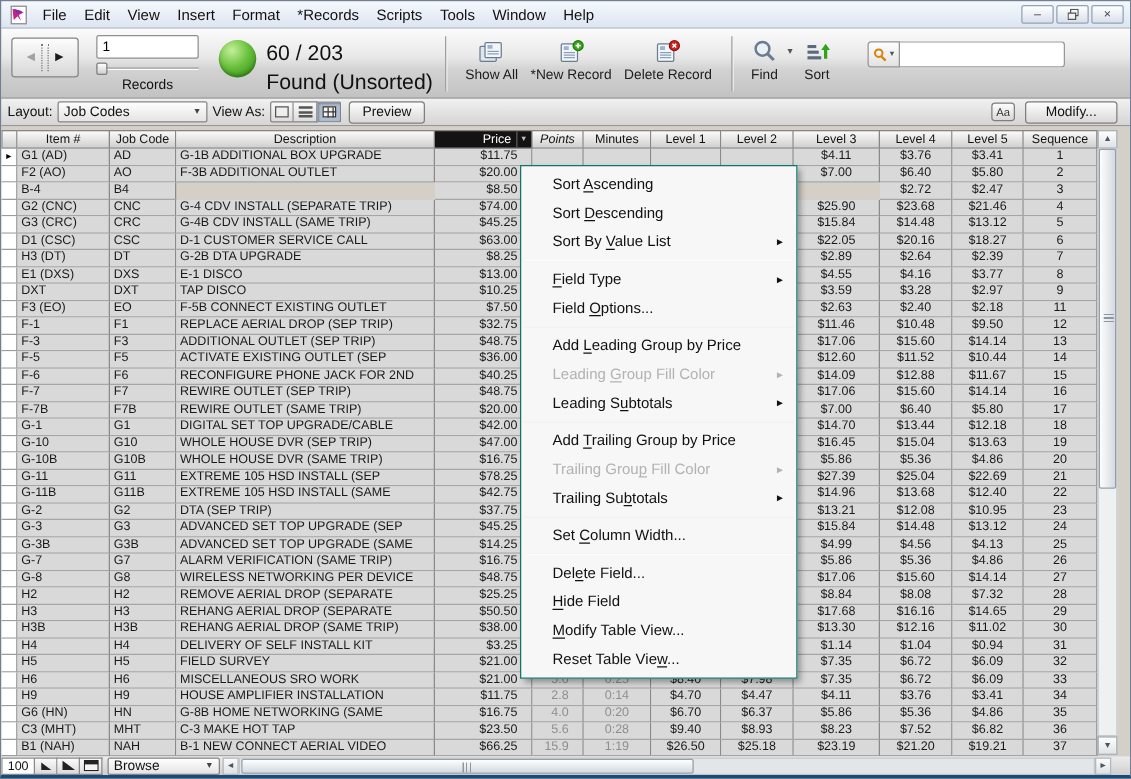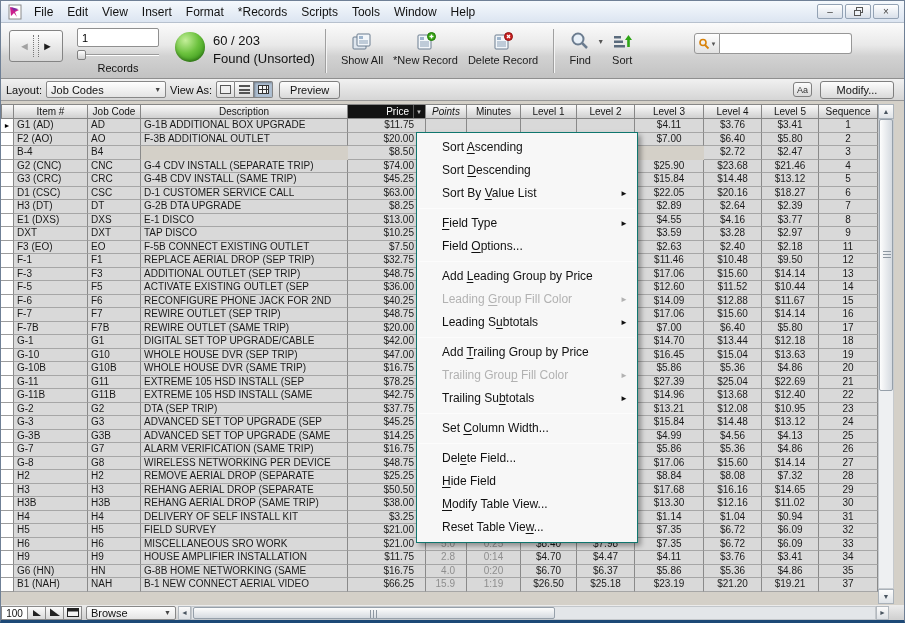--- a/index.html
+++ b/index.html
@@ -31,21 +31,21 @@
   .recinput{ height:19px; width:82px; border:1px solid #8f8f8f; border-radius:2px; font-size:11px; padding:0 4px;
     font-family:"Liberation Sans",sans-serif; background:#fff; }
   .slider{ height:10px; position:relative; margin-top:3px; }
   .slider .track{ position:absolute; left:0; right:0; top:4px; height:2px; background:#9a9a9a; border-bottom:1px solid #fff; }
   .slider .thumb{ position:absolute; left:0; top:0; width:9px; height:10px; background:linear-gradient(#fefefe,#cfcfcf);
     border:1px solid #7f7f7f; border-radius:2px; }
   .reclabel{ font-size:11px; text-align:center; color:#111; margin-top:2px; }
   .pie{ width:30px; height:30px; border-radius:50%; margin:4px 0 0 16px;
     background:radial-gradient(circle at 35% 28%, #c4ef9a 0%, #6cc23e 45%, #3d9a1d 80%, #2e7a14 100%);
     box-shadow:inset 0 -2px 3px rgba(0,0,0,.25); }
-  .foundtext{ margin:4px 0 0 8px; font-size:13px; color:#111; line-height:1.35; white-space:nowrap; }
+  .foundtext{ margin:4px 0 0 8px; font-size:17px; color:#111; line-height:1.35; white-space:nowrap; }
   .tsep{ width:1px; height:44px; background:#a0a0a0; box-shadow:1px 0 0 #f4f4f4; margin:1px 10px 0 10px; }
   .tbtn{ display:flex; flex-direction:column; align-items:center; padding:1px 5px; font-size:11px; color:#1c1c1c; }
   .tbtn .ic{ height:25px; display:flex; align-items:center; }
   .findwrap{ display:flex; align-items:flex-start; }
   .dd-mini{ font-size:7px; color:#555; margin:10px 2px 0 1px; }
   .search{ margin-left:auto; margin-right:44px; margin-top:5px; display:flex; height:21px; }
   .magbtn{ width:26px; background:linear-gradient(#fefefe,#e2e2e2); border:1px solid #979797;
     border-radius:3px 0 0 3px; display:flex; align-items:center; justify-content:center; gap:1px; }
   .magbtn .dd{ font-size:6px; color:#555; }
   .searchinput{ width:132px; border:1px solid #979797; border-left:none; border-radius:0 3px 3px 0;
@@ -855,20 +855,35 @@
           <div class="cell al-c gray" style="width: 54px;">0:20</div>
           <div class="cell al-c" style="width: 56px;">$6.70</div>
           <div class="cell al-c" style="width: 58px;">$6.37</div>
           <div class="cell al-c" style="width: 69px;">$5.86</div>
           <div class="cell al-c" style="width: 58px;">$5.36</div>
           <div class="cell al-c" style="width: 57px;">$4.86</div>
           <div class="cell al-c" style="width: 59px;">35</div>
         </div>
         <div class="trow">
           <div class="gut"></div>
+          <div class="cell" style="width: 74px;">C3 (MHT)</div>
+          <div class="cell" style="width: 53px;">MHT</div>
+          <div class="cell" style="width: 207px;">C-3 MAKE HOT TAP</div>
+          <div class="cell al-r" style="width: 78px;">$23.50</div>
+          <div class="cell al-r gray" style="width: 41px;">5.6</div>
+          <div class="cell al-c gray" style="width: 54px;">0:28</div>
+          <div class="cell al-c" style="width: 56px;">$9.40</div>
+          <div class="cell al-c" style="width: 58px;">$8.93</div>
+          <div class="cell al-c" style="width: 69px;">$8.23</div>
+          <div class="cell al-c" style="width: 58px;">$7.52</div>
+          <div class="cell al-c" style="width: 57px;">$6.82</div>
+          <div class="cell al-c" style="width: 59px;">36</div>
+        </div>
+        <div class="trow">
+          <div class="gut"></div>
           <div class="cell" style="width: 74px;">B1 (NAH)</div>
           <div class="cell" style="width: 53px;">NAH</div>
           <div class="cell" style="width: 207px;">B-1 NEW CONNECT AERIAL VIDEO</div>
           <div class="cell al-r" style="width: 78px;">$66.25</div>
           <div class="cell al-r gray" style="width: 41px;">15.9</div>
           <div class="cell al-c gray" style="width: 54px;">1:19</div>
           <div class="cell al-c" style="width: 56px;">$26.50</div>
           <div class="cell al-c" style="width: 58px;">$25.18</div>
           <div class="cell al-c" style="width: 69px;">$23.19</div>
           <div class="cell al-c" style="width: 58px;">$21.20</div>

